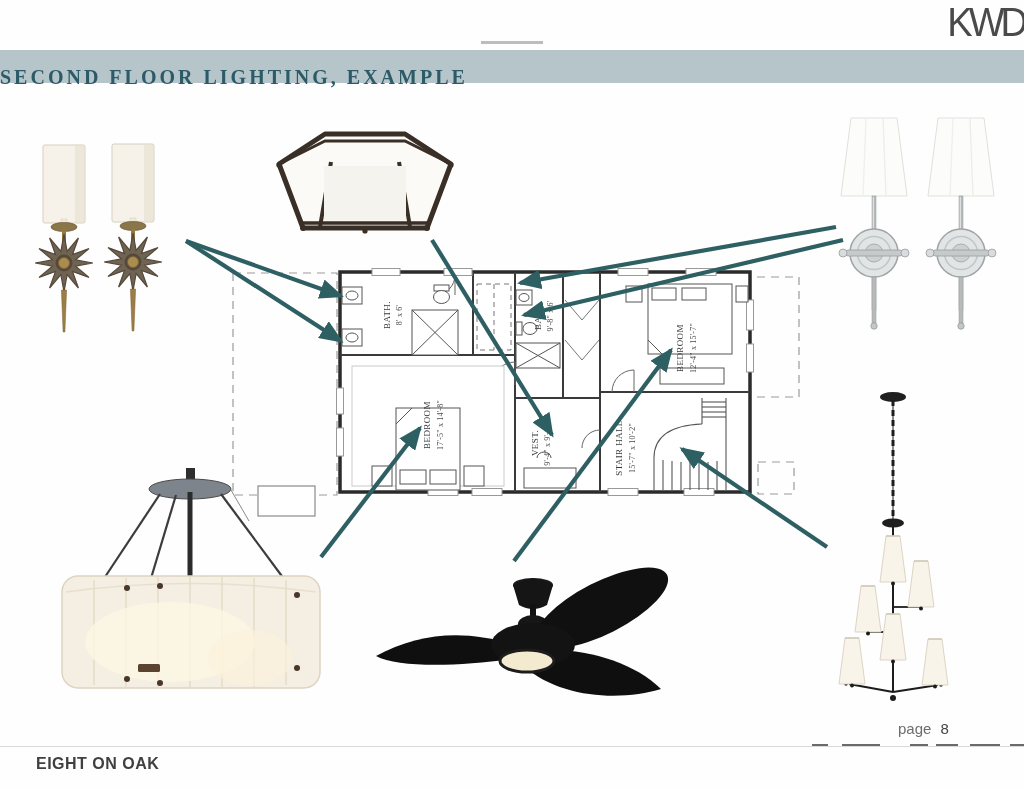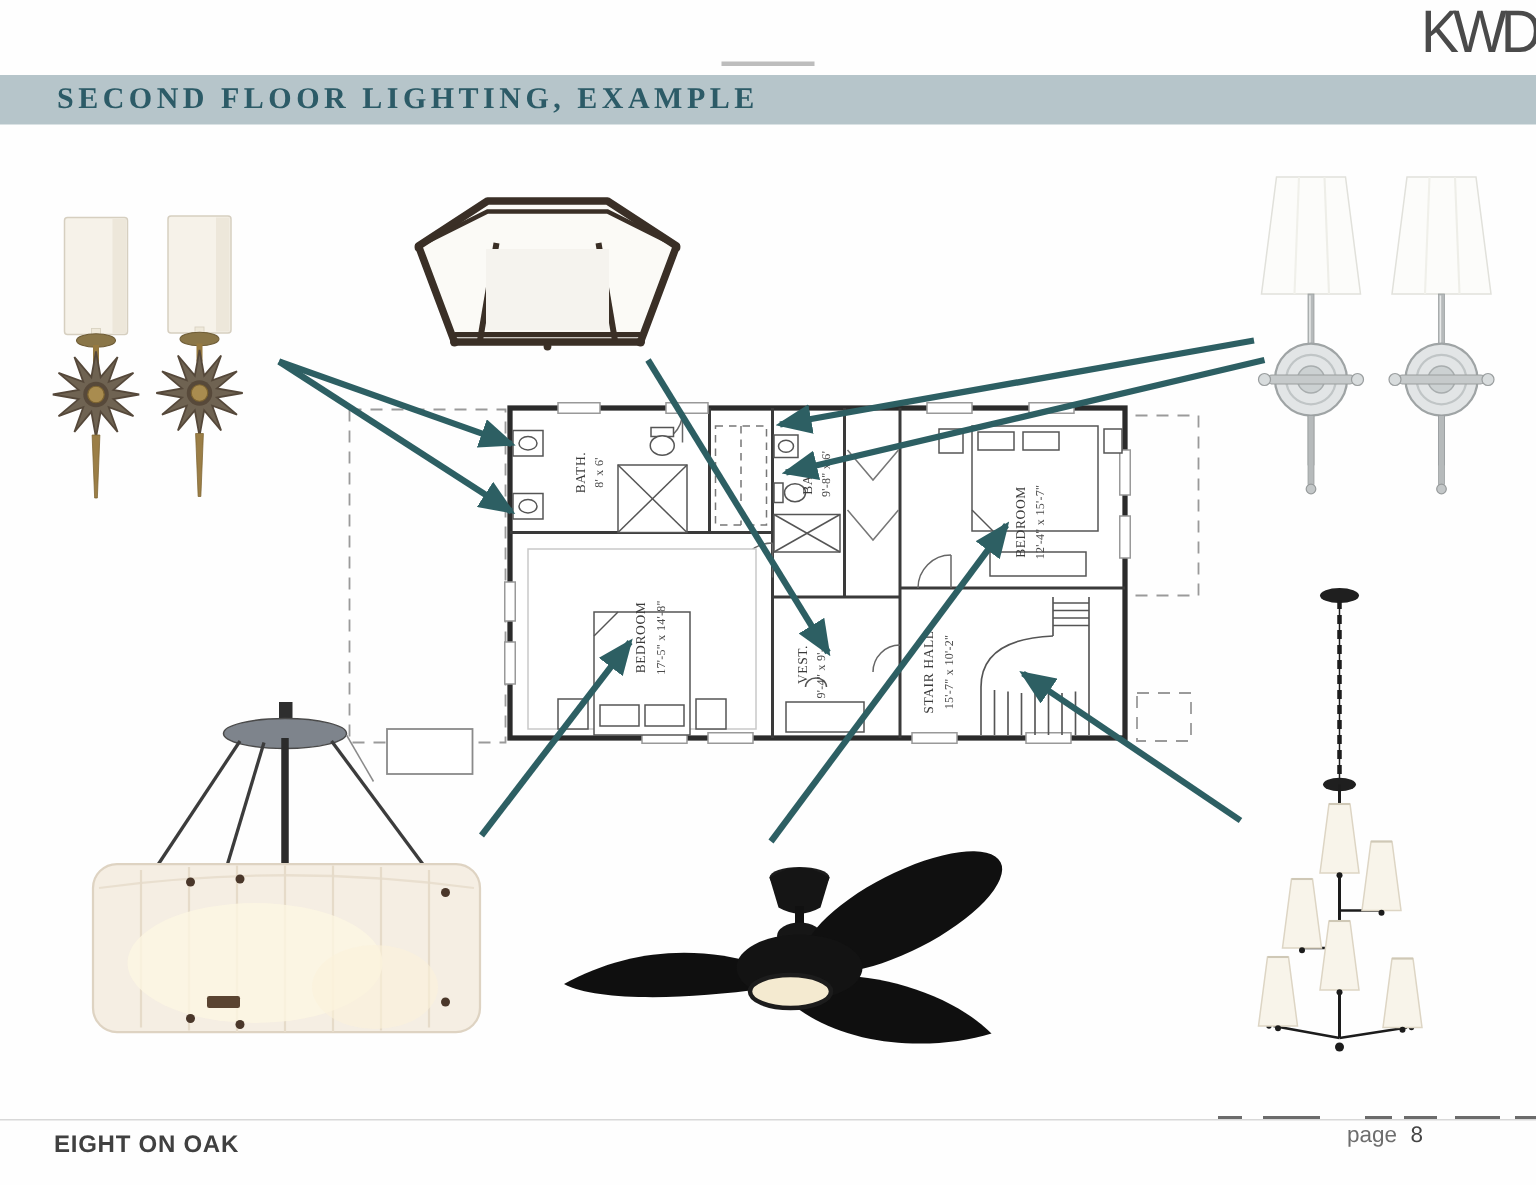--- a/index.html
+++ b/index.html
@@ -5,26 +5,26 @@
   html,body{margin:0;padding:0;background:#ffffff;}
   .page{position:relative;width:1024px;height:790px;background:#fefefe;overflow:hidden;
         font-family:"Liberation Sans",sans-serif;}
   
   .logo-wrap{position:absolute;top:4px;left:0;width:100%;text-align:right;}
   .logo-text{font-family:"Liberation Sans",sans-serif;font-weight:300;font-size:38px;
              letter-spacing:-4px;color:#4a4a4a;transform:scaleY(1.05);display:inline-block;line-height:36px;}
   .logo-tagline{width:62px;height:3px;background:#9a9a9a;opacity:.65;margin:1px auto 0 auto;}
   .title-banner{position:absolute;top:50px;left:0;width:1024px;height:33px;background:#b6c5ca;}
   .title-text{font-family:"Liberation Serif",serif;font-weight:bold;font-size:20px;
-              letter-spacing:3px;color:#2c5b67;line-height:33px;padding-left:38px;}
+              letter-spacing:3px;color:#2c5b67;line-height:33px;margin-top:11px;}
   
   .footer-rule{position:absolute;top:746px;left:0;width:1024px;height:1px;background:#d8d8d8;}
   .footer-left{position:absolute;top:755px;left:36px;font-weight:bold;font-size:16px;
                letter-spacing:.5px;color:#404040;}
-  .footer-right{position:absolute;top:748px;left:898px;font-size:15px;color:#6d6d6d;}
+  .footer-right{position:absolute;top:720px;left:898px;font-size:15px;color:#6d6d6d;}
   .footer-right .pg-num{color:#444;margin-left:9px;}
   svg{position:absolute;top:0;left:0;}
   text.room-name{font-family:"Liberation Serif",serif;font-size:9px;fill:#3a3a3a;letter-spacing:.4px;}
   text.room-dims{font-family:"Liberation Serif",serif;font-size:8px;fill:#4a4a4a;letter-spacing:.2px;}
 </style>
 </head>
 <body>
 
 <div class="page">
 

